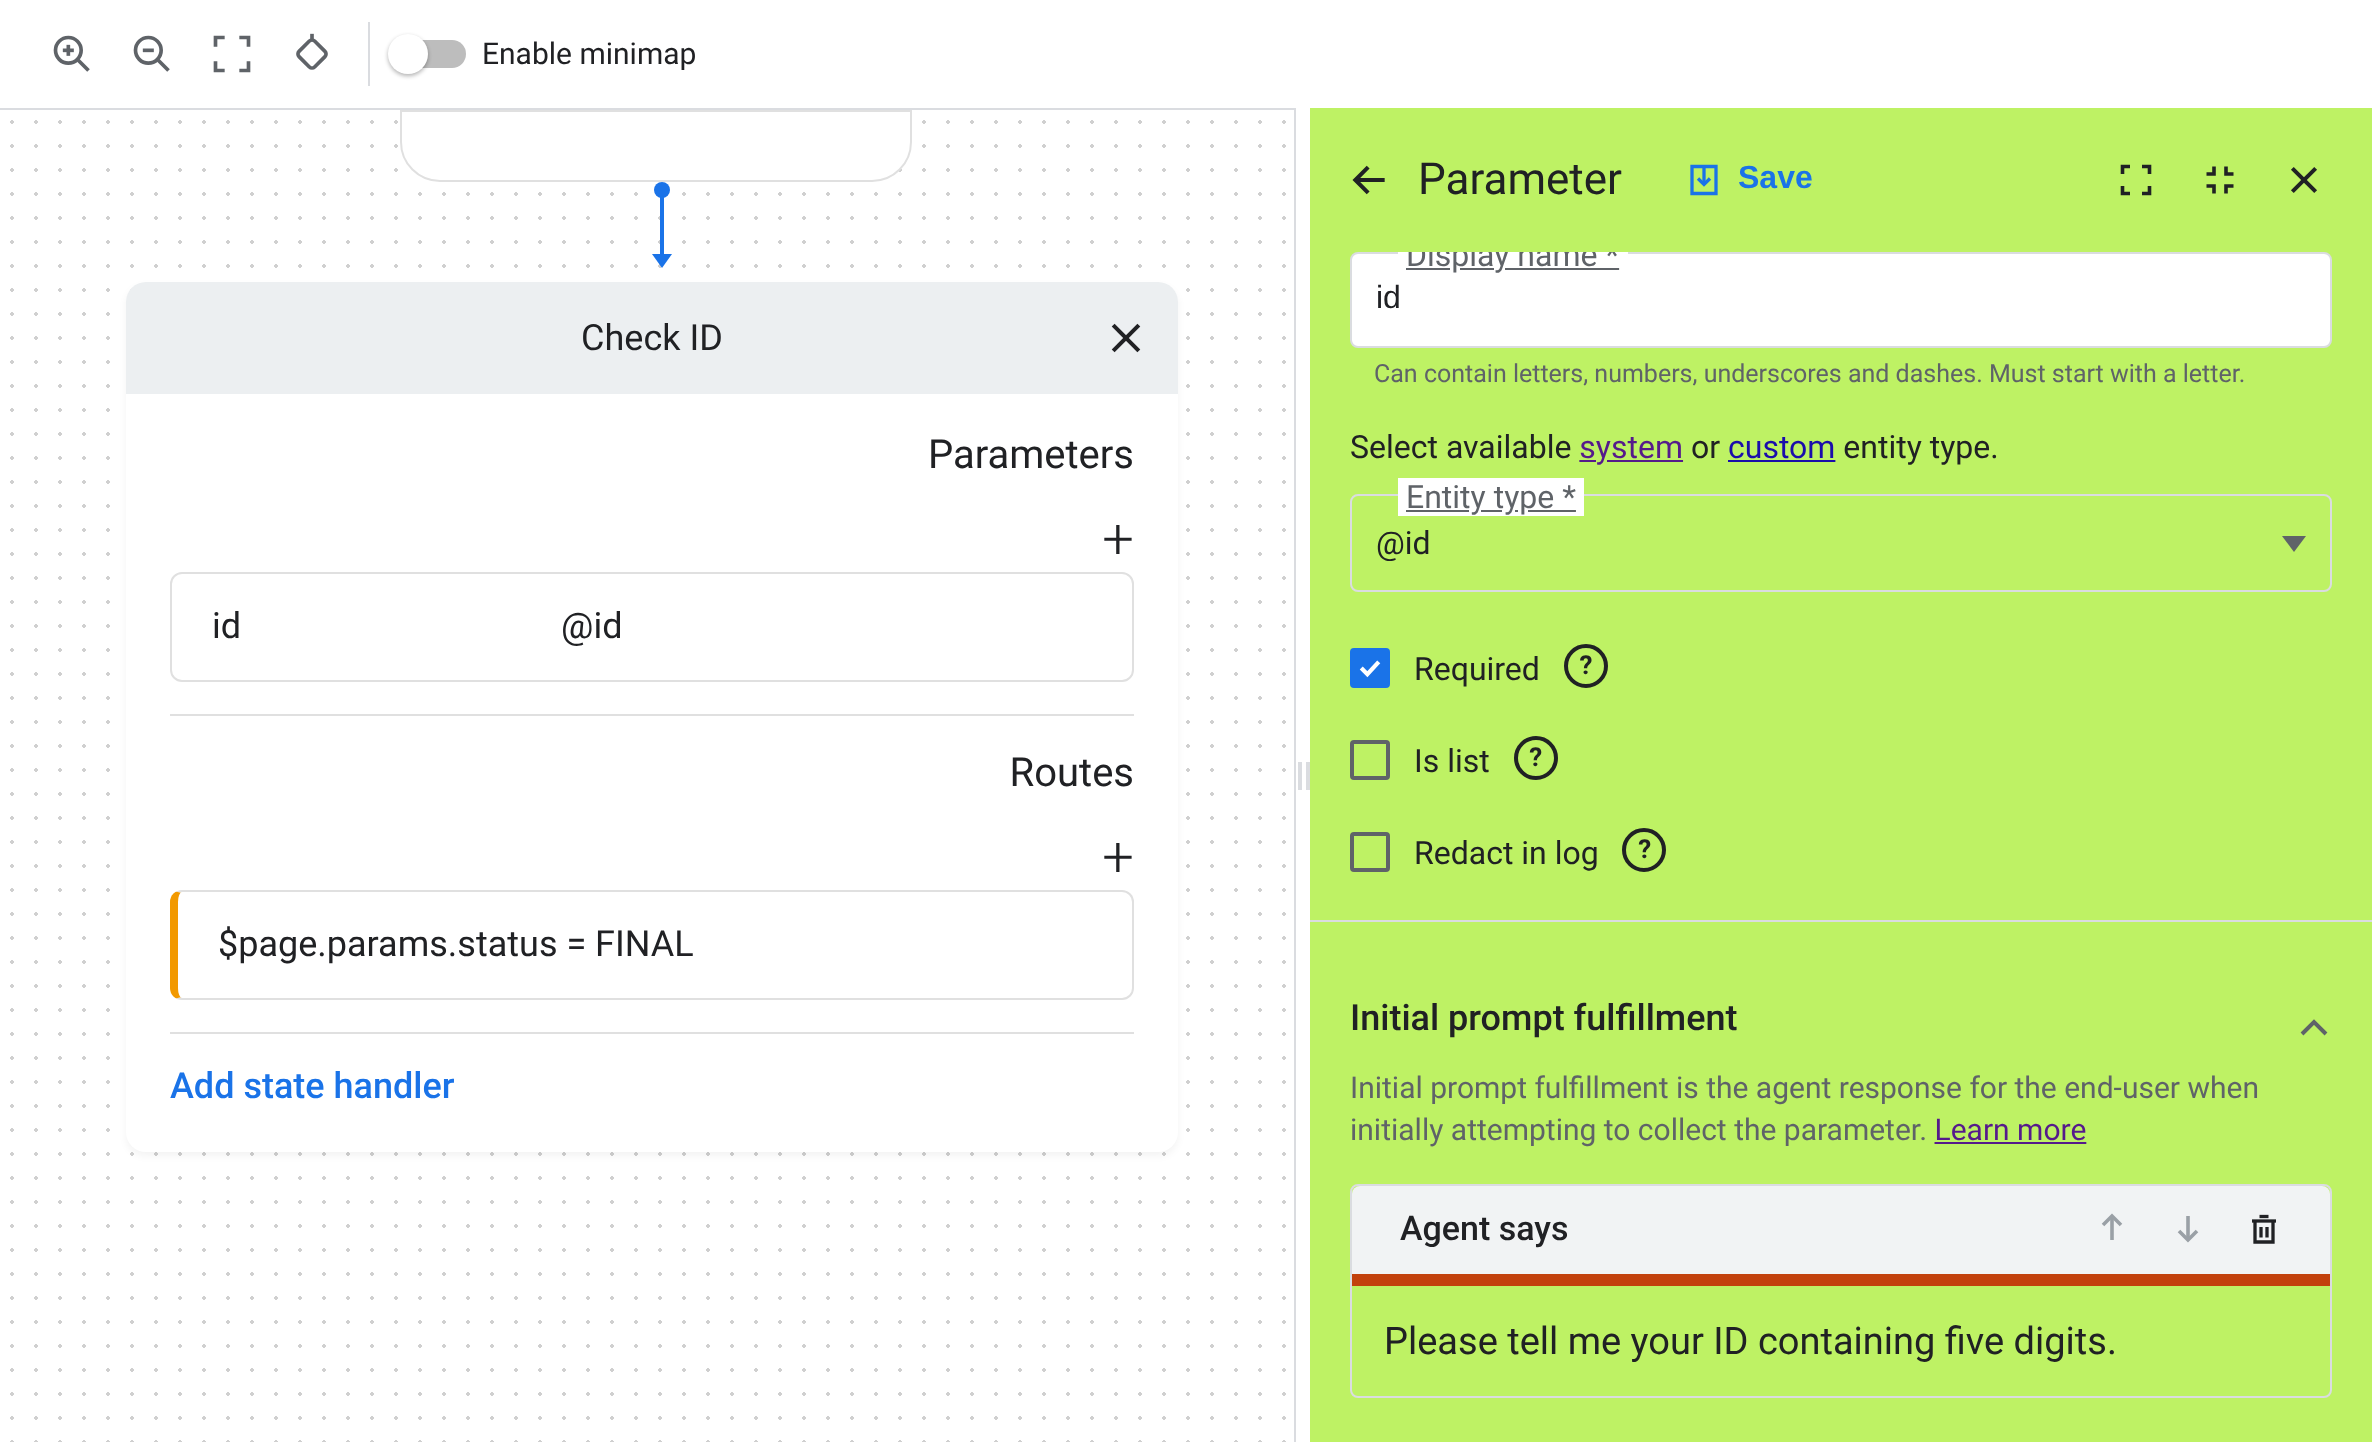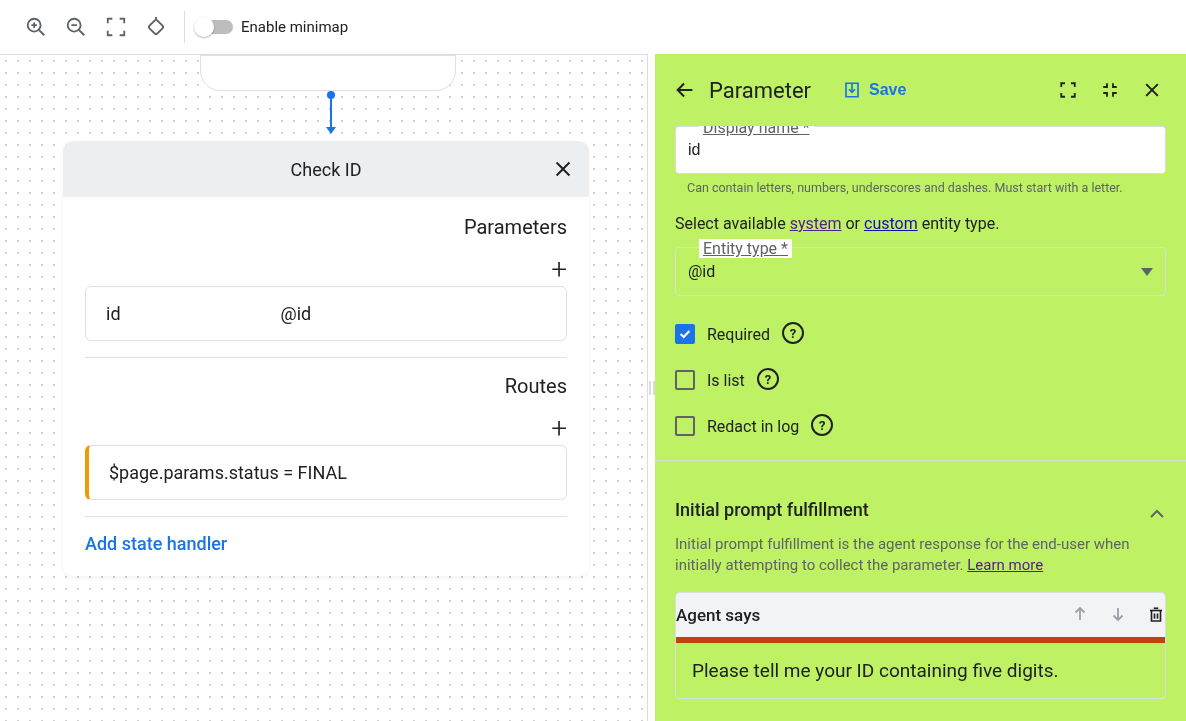--- a/index.html
+++ b/index.html
@@ -229,21 +229,21 @@
   cursor:pointer;
 }
 .collapse-title { font-size:18px; font-weight:500; }
 .collapse-desc { font-size:15px; color:#5f6368; margin-top:14px; line-height:1.4; }
 
 .agent-box {
   border:1px solid #dadce0; border-radius:4px; margin-top:16px;
 }
 .agent-hdr {
   display:flex; align-items:center; justify-content:space-between;
-  background:#f1f3f4; padding:12px 0;
+  background:#f1f3f4; padding:12px 24px;
   border-radius:4px 4px 0 0;
 }
 .agent-title { font-size:17px; font-weight:500; }
 .agent-actions { display:flex; gap:20px; color:#9aa0a6; }
 .agent-body {
   padding:16px; font-size:19px; color:#202124;
   border-top:6px solid #c2410c;
 }
 svg { display:block; }
 </style>

